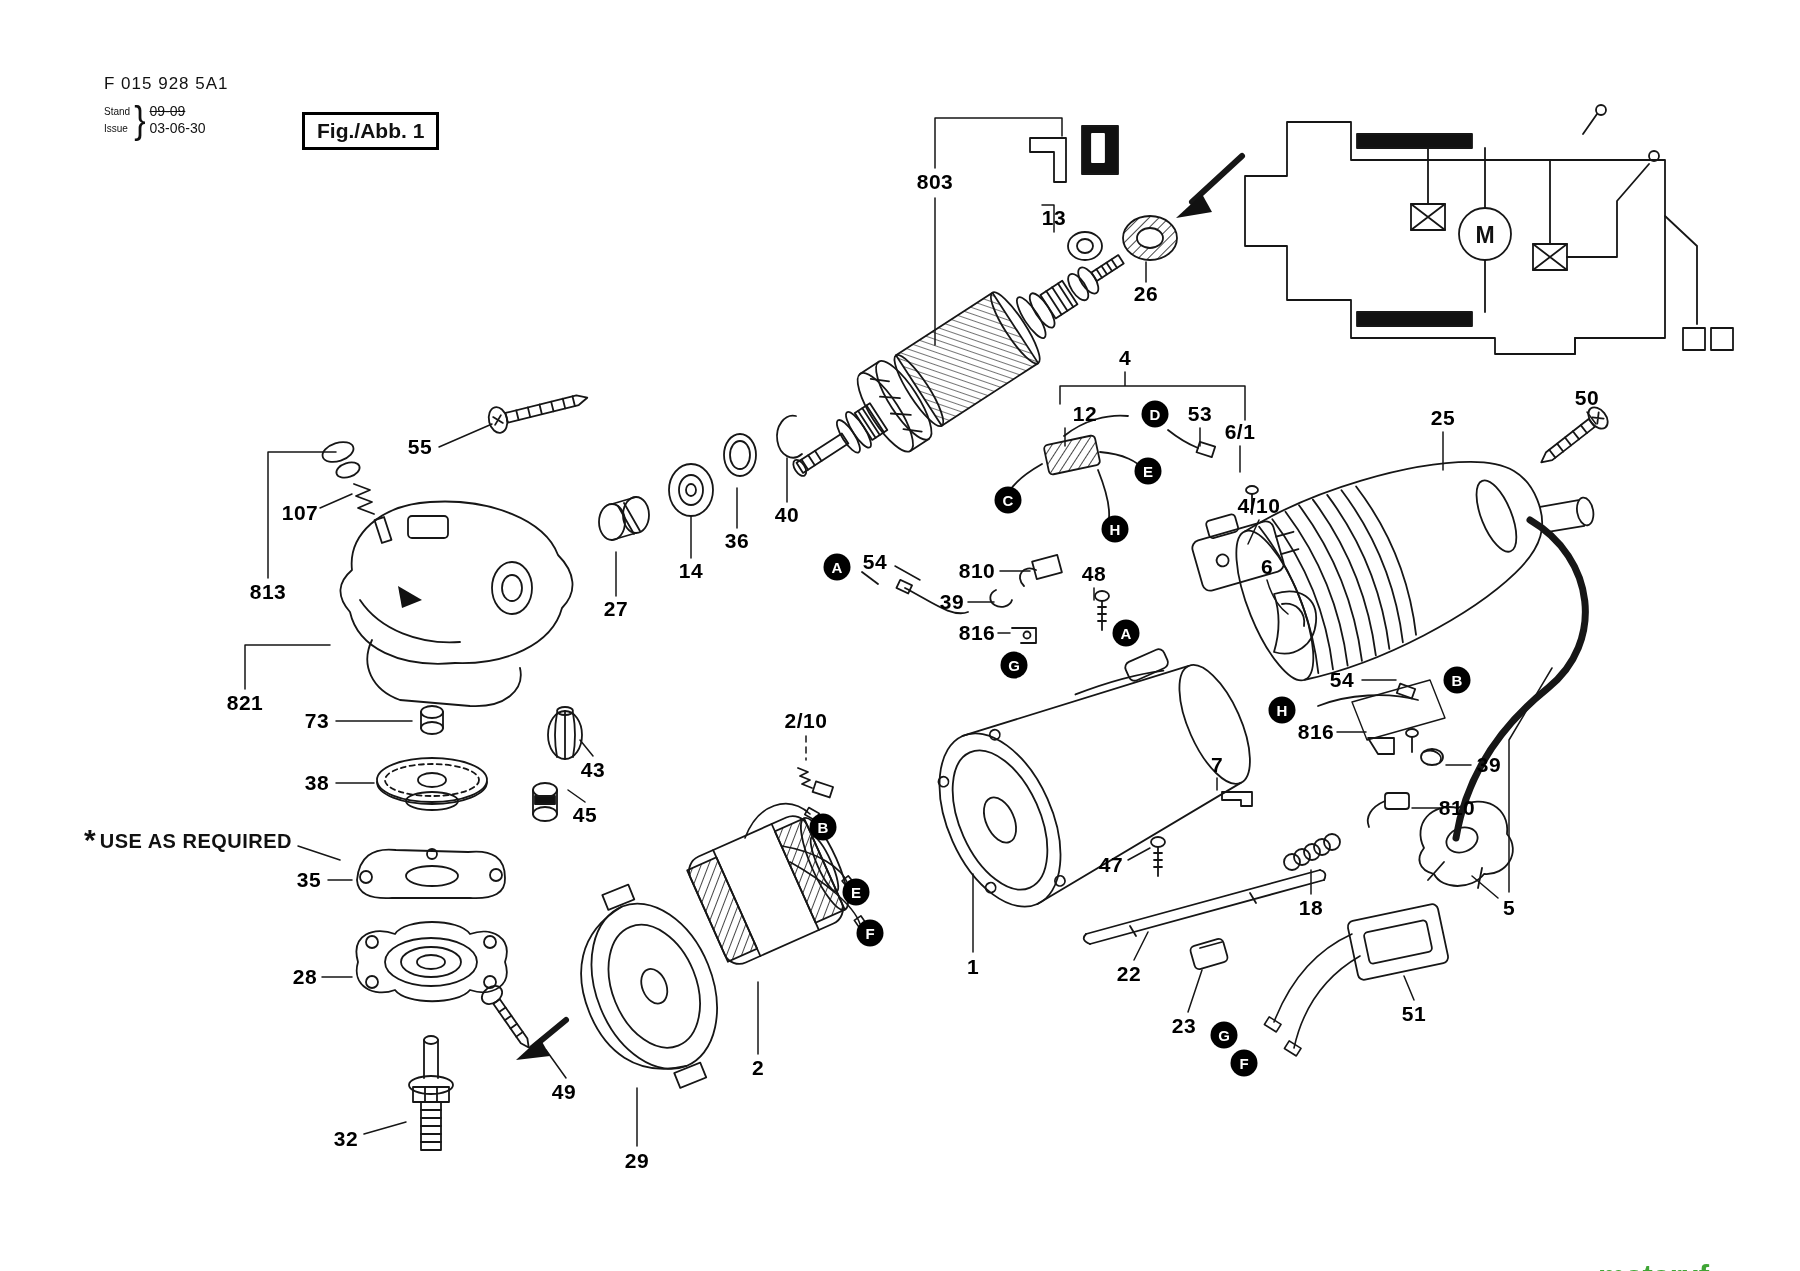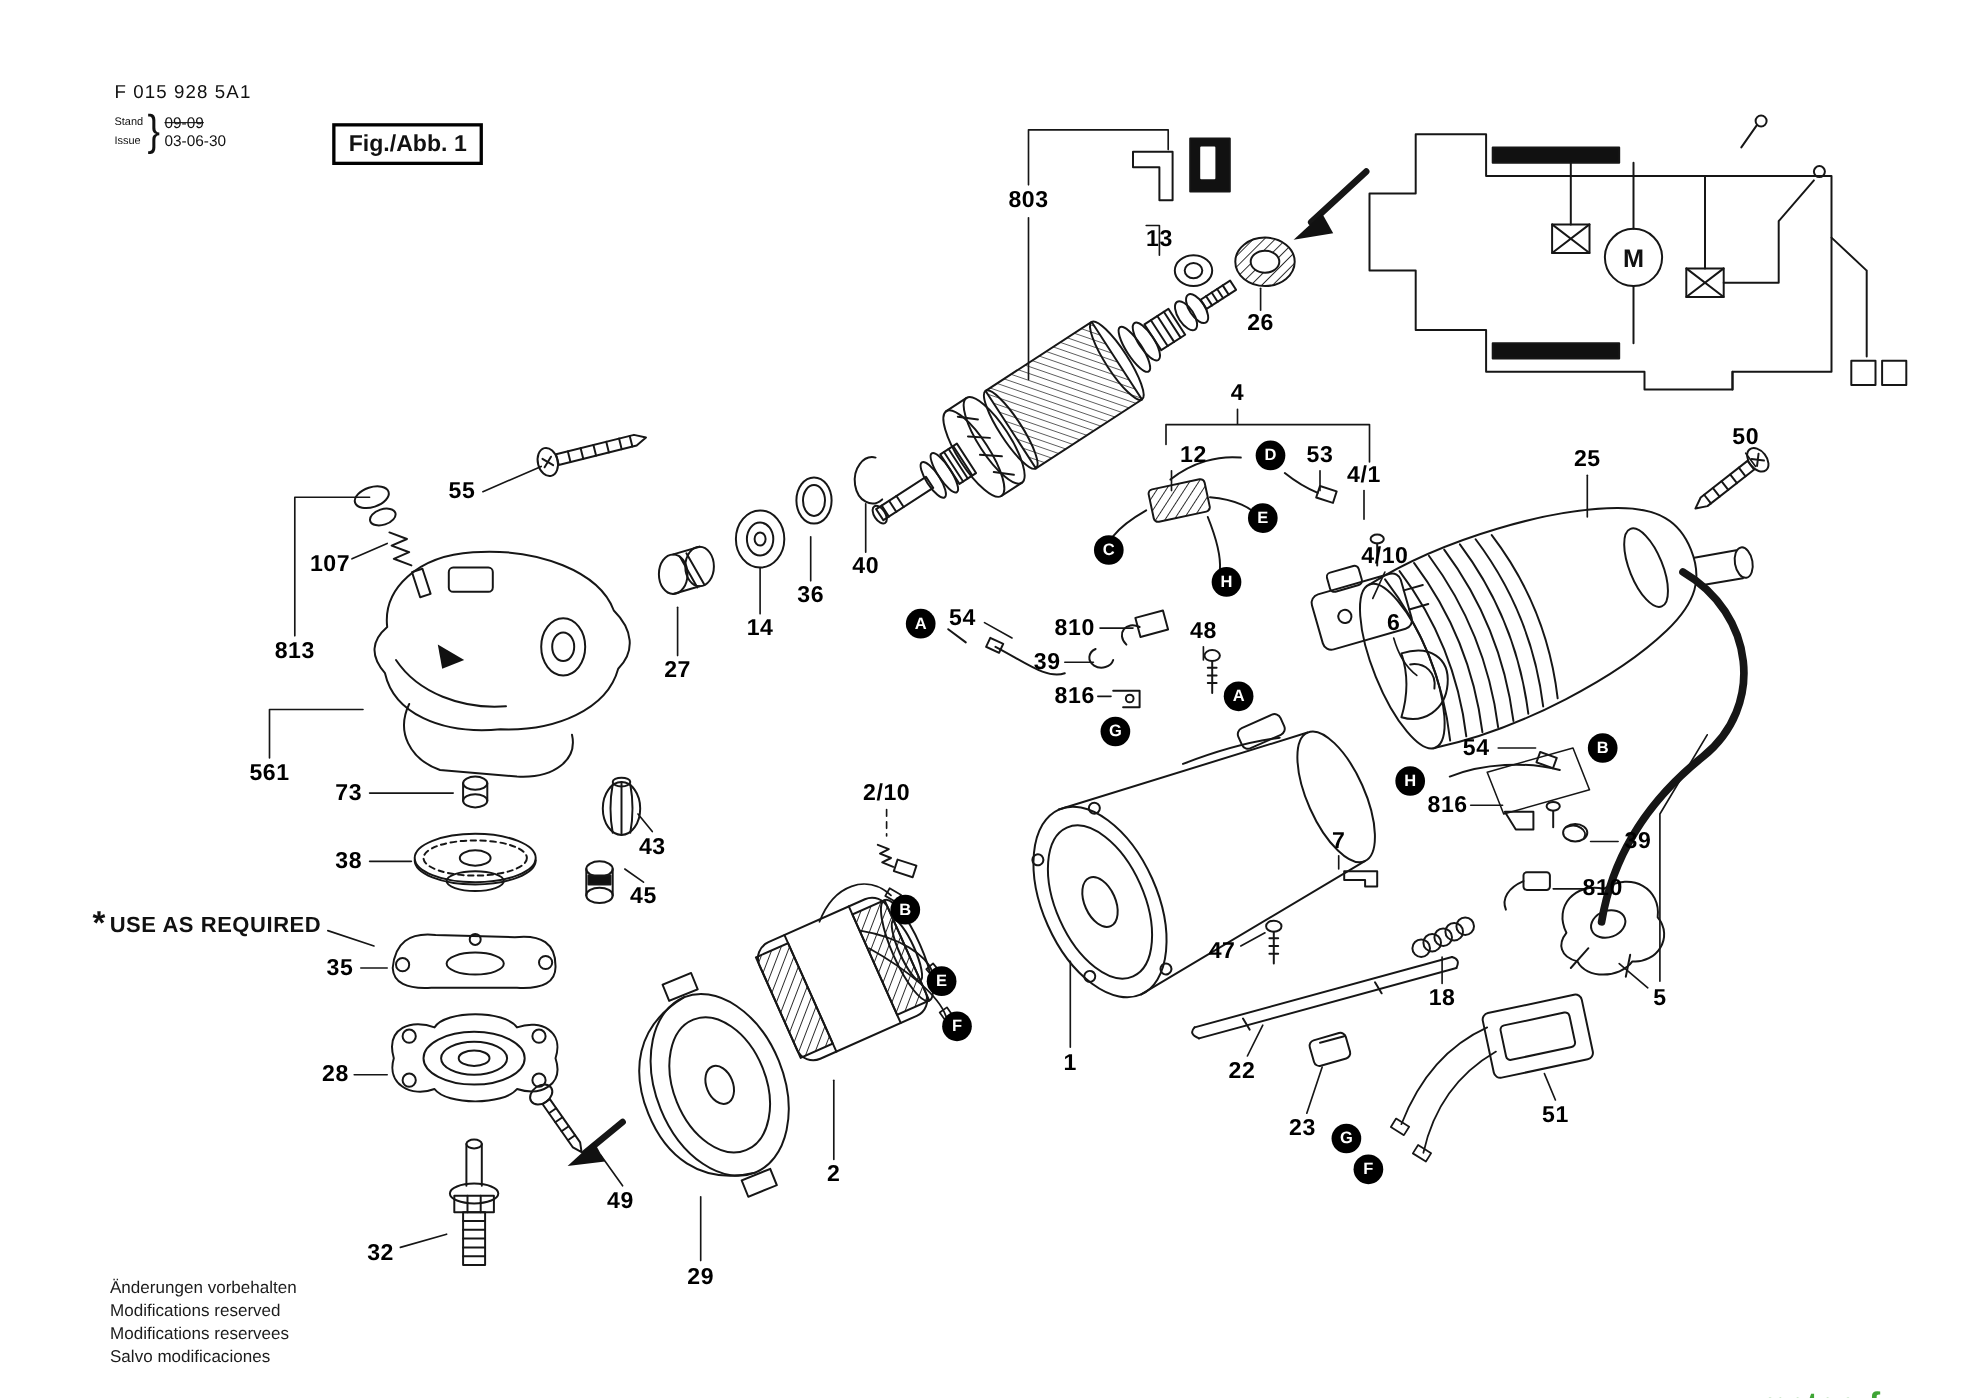--- a/index.html
+++ b/index.html
@@ -457,47 +457,41 @@
     </div>
   </div>
 
   <div class="figbox">Fig./Abb. 1</div>
 
   <div class="note">
     <span class="star">*</span>
     <span class="txt">USE AS REQUIRED</span>
   </div>
 
-  <div class="footer">
-    <div>Änderungen vorbehalten</div>
-    <div>Modifications reserved</div>
-    <div>Modifications reservees</div>
-    <div>Salvo modificaciones</div>
-  </div>
 
   <div class="logo">
     <span class="brand" style="color: rgb(63, 165, 53);">motoruf</span>
     <span class="suffix" style="color: #6d28d9;">.de</span>
   </div>
 
   <div id="label-layer">
       <div class="part-label" style="left: 935px; top: 182px;">803</div>
       <div class="part-label" style="left: 1054px; top: 218px;">13</div>
       <div class="part-label" style="left: 1146px; top: 294px;">26</div>
       <div class="part-label" style="left: 1125px; top: 358px;">4</div>
       <div class="part-label" style="left: 1085px; top: 414px;">12</div>
       <div class="part-label" style="left: 1200px; top: 414px;">53</div>
-      <div class="part-label" style="left: 1240px; top: 432px;">4/1</div>
+      <div class="part-label" style="left: 1240px; top: 432px;">6/1</div>
       <div class="part-label" style="left: 1259px; top: 506px;">4/10</div>
       <div class="part-label" style="left: 1443px; top: 418px;">25</div>
       <div class="part-label" style="left: 1587px; top: 398px;">50</div>
       <div class="part-label" style="left: 420px; top: 447px;">55</div>
       <div class="part-label" style="left: 300px; top: 513px;">107</div>
       <div class="part-label" style="left: 268px; top: 592px;">813</div>
-      <div class="part-label" style="left: 245px; top: 703px;">561</div>
+      <div class="part-label" style="left: 245px; top: 703px;">821</div>
       <div class="part-label" style="left: 317px; top: 721px;">73</div>
       <div class="part-label" style="left: 317px; top: 783px;">38</div>
       <div class="part-label" style="left: 309px; top: 880px;">35</div>
       <div class="part-label" style="left: 305px; top: 977px;">28</div>
       <div class="part-label" style="left: 346px; top: 1139px;">32</div>
       <div class="part-label" style="left: 564px; top: 1092px;">49</div>
       <div class="part-label" style="left: 637px; top: 1161px;">29</div>
       <div class="part-label" style="left: 758px; top: 1068px;">2</div>
       <div class="part-label" style="left: 691px; top: 571px;">14</div>
       <div class="part-label" style="left: 737px; top: 541px;">36</div>

